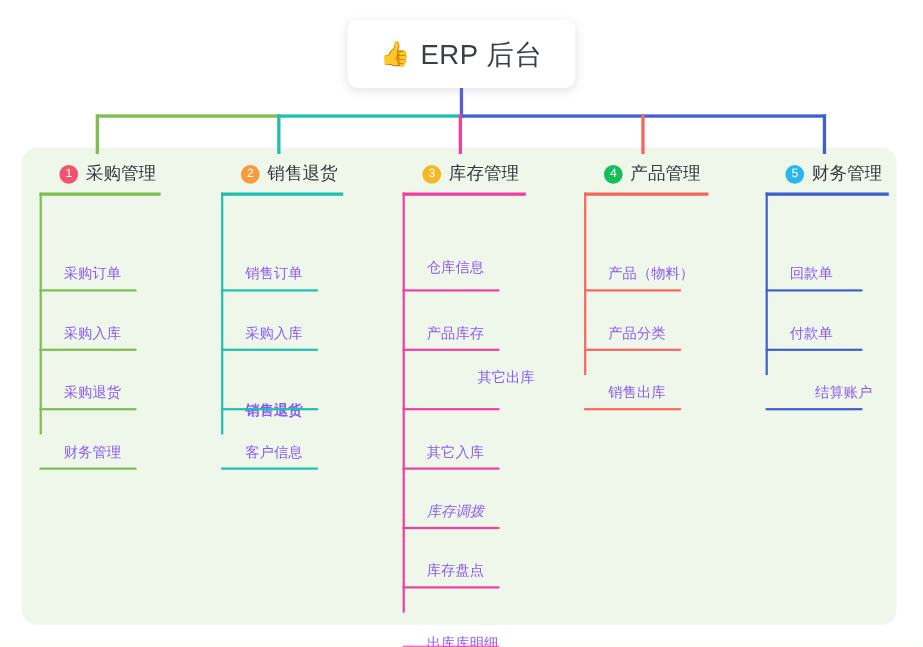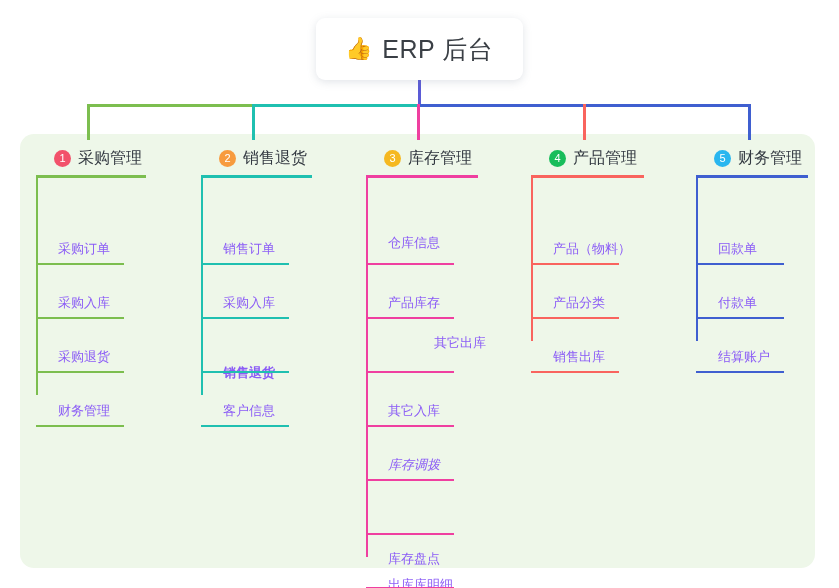--- a/index.html
+++ b/index.html
@@ -154,21 +154,21 @@
         </div>
         <div class="item">
           <span class="item-label" style="top: 238px;">其它入库</span>
           <div class="item-rule" style="top: 252px; width: 88px; background: rgb(239, 63, 160);"></div>
         </div>
         <div class="item">
           <span class="item-label" style="top: 292px; font-style: italic;">库存调拨</span>
           <div class="item-rule" style="top: 306px; width: 88px; background: rgb(239, 63, 160);"></div>
         </div>
         <div class="item">
-          <span class="item-label" style="top: 346px; margin-top: 40px;">库存盘点</span>
+          <span class="item-label" style="top: 346px;">库存盘点</span>
           <div class="item-rule" style="top: 360px; width: 88px; background: rgb(239, 63, 160);"></div>
         </div>
         <div class="item">
           <span class="item-label" style="top: 412px;">出库库明细</span>
           <div class="item-rule" style="top: 414px; width: 88px; background: rgb(239, 63, 160);"></div>
         </div>
       </div>
       <div class="col" style="left: 531px;">
         <div class="col-head">
           <span class="badge" style="background: rgb(24, 189, 91);">4</span>
@@ -198,19 +198,19 @@
         <div class="spine" style="height: 166px; background: rgb(63, 95, 208);"></div>
         <div class="item">
           <span class="item-label" style="top: 76px;">回款单</span>
           <div class="item-rule" style="top: 90px; width: 88px; background: rgb(63, 95, 208);"></div>
         </div>
         <div class="item">
           <span class="item-label" style="top: 130px;">付款单</span>
           <div class="item-rule" style="top: 144px; width: 88px; background: rgb(63, 95, 208);"></div>
         </div>
         <div class="item">
-          <span class="item-label" style="top: 184px;">结算账户</span>
+          <span class="item-label" style="top: 184px; margin-left: 23px;">结算账户</span>
           <div class="item-rule" style="top: 198px; width: 88px; background: rgb(63, 95, 208);"></div>
         </div>
       </div>
     </div>
 
 </div>
 
 </body></html>

